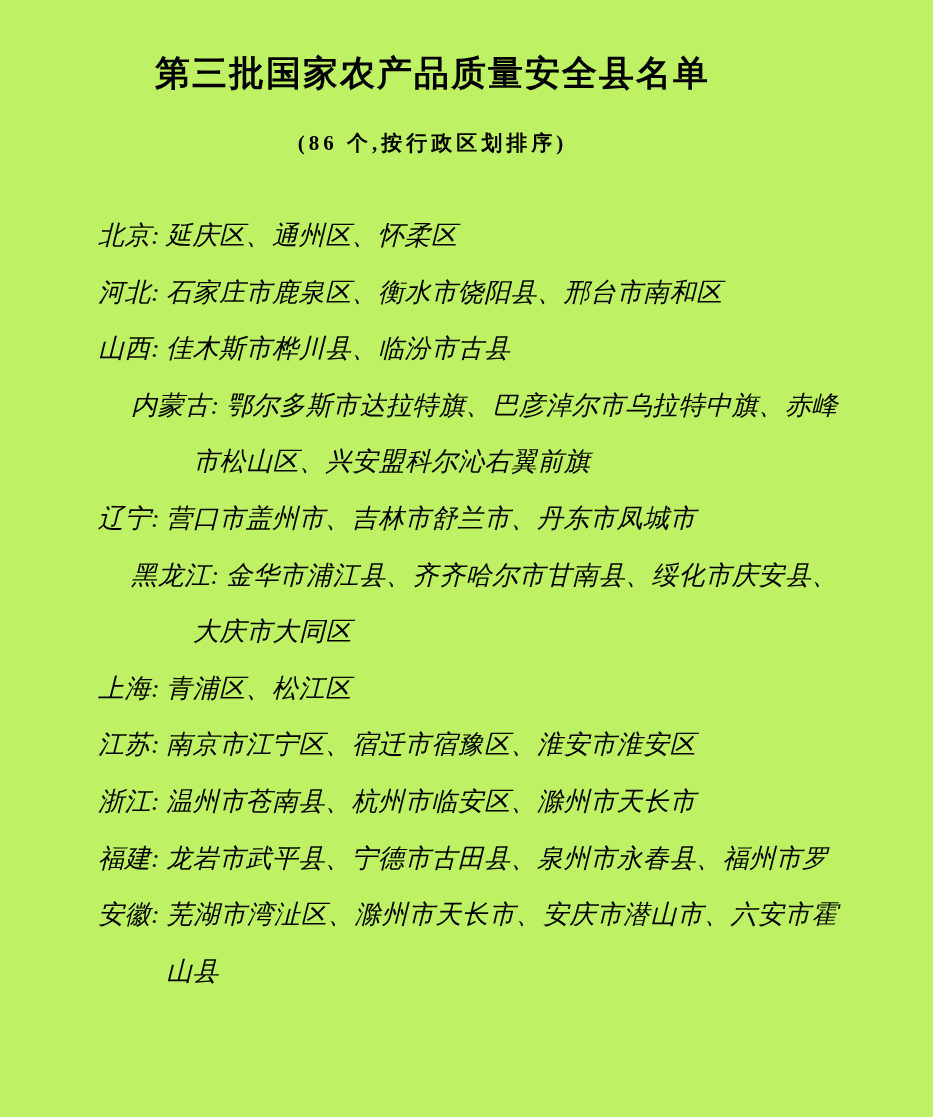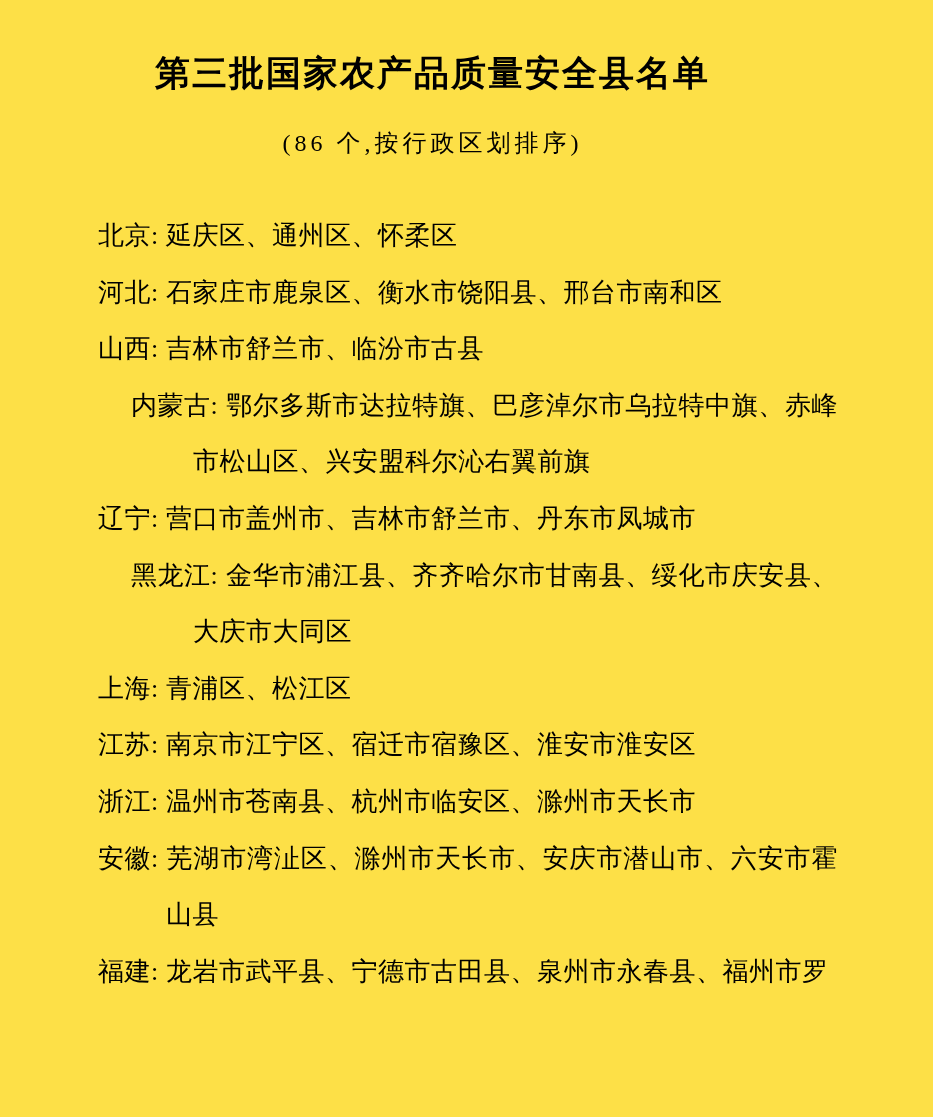--- a/index.html
+++ b/index.html
@@ -1,54 +1,54 @@
 <!DOCTYPE html>
 <html><head>
 <meta charset="utf-8">
 <style>
   html, body { margin: 0; padding: 0; }
   .page {
     position: relative;
     width: 933px;
     height: 1117px;
-    background: #fde047;
+    background: #bef264;
     overflow: hidden;
     color: #000000;
     font-family: "Liberation Serif", "DejaVu Serif", serif;
   }
   .doc-header {
     padding-top: 52px;
     padding-right: 68px; 
     text-align: center;
   }
   .doc-title {
     margin: 0;
     font-size: 35px;
     line-height: 44px;
     font-weight: 700;
     letter-spacing: 2px;
     white-space: nowrap;
   }
   .doc-subtitle {
     margin: 30px 0 0 0;
-    font-size: 24px;
+    font-size: 21px;
     line-height: 34px;
-    font-weight: 400;
+    font-weight: 700;
     letter-spacing: 4px;
     white-space: nowrap;
   }
   .province-list {
     margin: 48px 0 0 98px;
     width: 740px;
     font-size: 26px;
     line-height: 56.6px;
     letter-spacing: 0.5px;
     text-align: justify;
   }
-  .entry { margin: 0; }
+  .entry { margin: 0; font-style: italic; }
   .hang2 { padding-left: 68px; text-indent: -68px; }
   .hang3 { padding-left: 95px; text-indent: -95px; }
   .province-label {
     display: inline-block;
     text-indent: 0;
     width: 68px;
     letter-spacing: 0.5px;
   }
   .hang3 .province-label { width: 95px; margin-left: 33px; }
 </style>
@@ -58,23 +58,23 @@
 <div class="page">
   <header class="doc-header">
     <h1 class="doc-title">第三批国家农产品质量安全县名单</h1>
     <p class="doc-subtitle">(86 个,按行政区划排序)</p>
   </header>
 
   <main class="province-list">
 
   <p class="entry hang2"><span class="province-label">北京:</span><span class="entry-content">延庆区、通州区、怀柔区</span></p>
       <p class="entry hang2"><span class="province-label">河北:</span><span class="entry-content">石家庄市鹿泉区、衡水市饶阳县、邢台市南和区</span></p>
-      <p class="entry hang2"><span class="province-label">山西:</span><span class="entry-content">吉林市舒兰市、临汾市古县</span></p>
+      <p class="entry hang2"><span class="province-label">山西:</span><span class="entry-content">佳木斯市桦川县、临汾市古县</span></p>
       <p class="entry hang3"><span class="province-label">内蒙古:</span><span class="entry-content">鄂尔多斯市达拉特旗、巴彦淖尔市乌拉特中旗、赤峰市松山区、兴安盟科尔沁右翼前旗</span></p>
       <p class="entry hang2"><span class="province-label">辽宁:</span><span class="entry-content">营口市盖州市、吉林市舒兰市、丹东市凤城市</span></p>
       <p class="entry hang3"><span class="province-label">黑龙江:</span><span class="entry-content">金华市浦江县、齐齐哈尔市甘南县、绥化市庆安县、大庆市大同区</span></p>
       <p class="entry hang2"><span class="province-label">上海:</span><span class="entry-content">青浦区、松江区</span></p>
       <p class="entry hang2"><span class="province-label">江苏:</span><span class="entry-content">南京市江宁区、宿迁市宿豫区、淮安市淮安区</span></p>
       <p class="entry hang2"><span class="province-label">浙江:</span><span class="entry-content">温州市苍南县、杭州市临安区、滁州市天长市</span></p>
+      <p class="entry hang2"><span class="province-label">福建:</span><span class="entry-content">龙岩市武平县、宁德市古田县、泉州市永春县、福州市罗</span></p>
       <p class="entry hang2"><span class="province-label">安徽:</span><span class="entry-content">芜湖市湾沚区、滁州市天长市、安庆市潜山市、六安市霍山县</span></p>
-      <p class="entry hang2"><span class="province-label">福建:</span><span class="entry-content">龙岩市武平县、宁德市古田县、泉州市永春县、福州市罗</span></p>
     </main>
 </div>
 
 </body></html>

